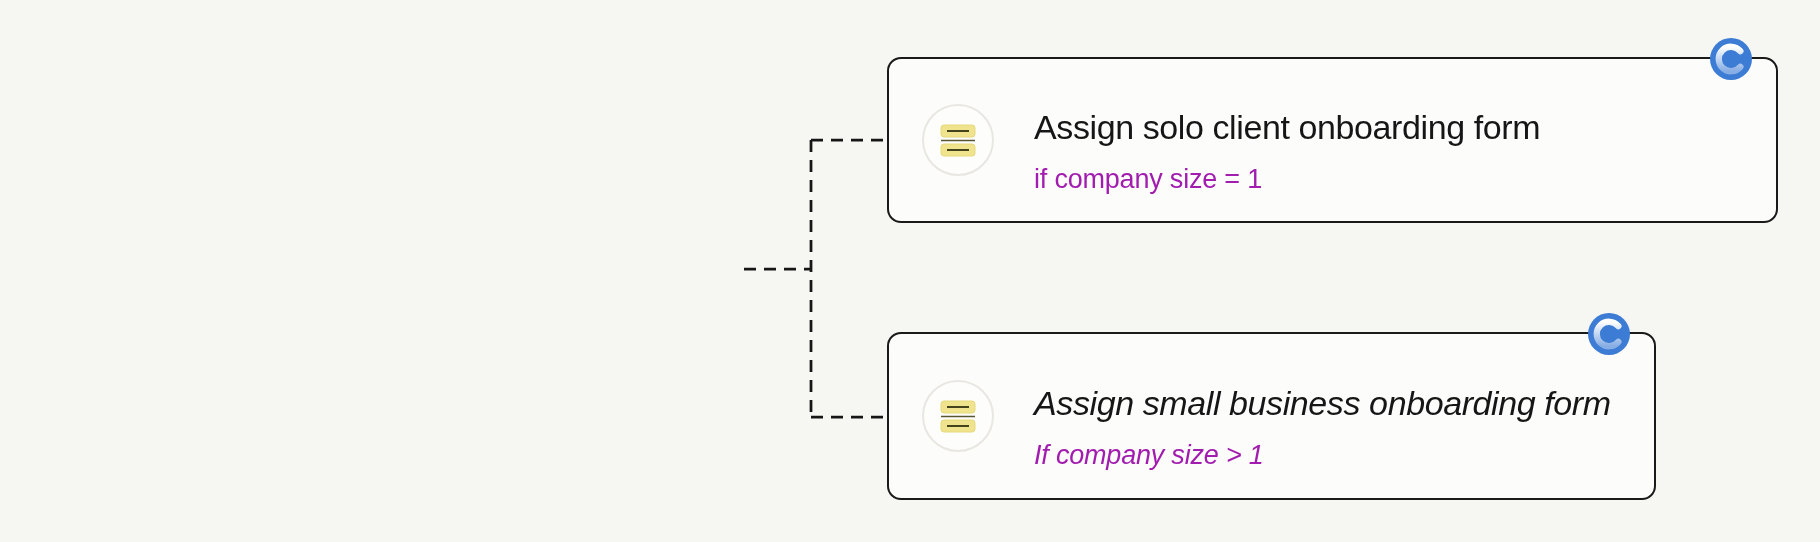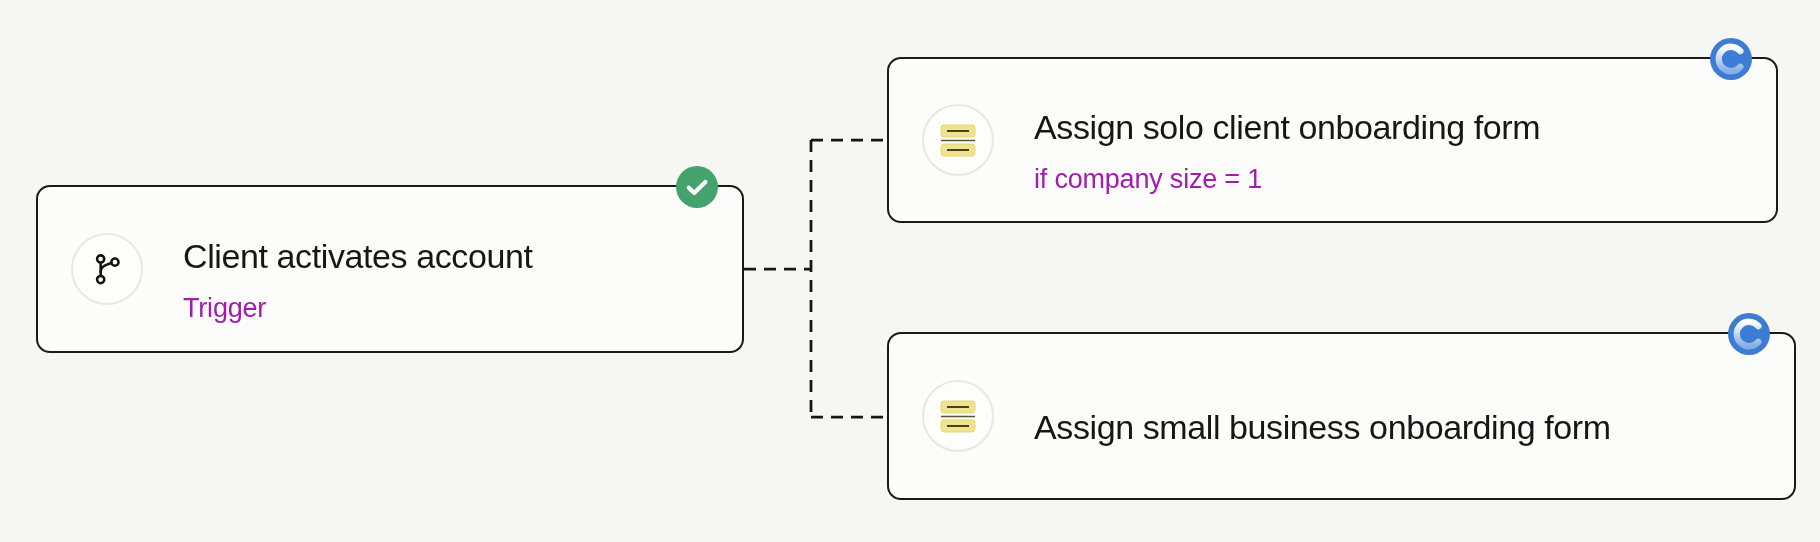--- a/index.html
+++ b/index.html
@@ -25,21 +25,21 @@
     border-radius: 14px;
     box-sizing: border-box;
     display: flex;
     align-items: center;
     gap: 40px;
     padding-left: 33px;
     cursor: pointer;
   }
   .card-trigger { left: 36px;  top: 185px; width: 708px; height: 168px; }
   .card-top     { left: 887px; top: 57px;  width: 891px; height: 166px; }
-  .card-bottom  { left: 887px; top: 332px; width: 909px; height: 168px; }
+  .card-bottom  { left: 887px; top: 332px; width: 769px; height: 168px; font-style: italic; }
 
   .icon-circle {
     flex: 0 0 auto;
     width: 68px; height: 68px;
     border-radius: 50%;
     border: 2px solid #e8e7e2;
     background: #fdfdfc;
     display: flex;
     align-items: center;
     justify-content: center;
@@ -76,41 +76,20 @@
 
 <div class="canvas">
 
   <svg class="connectors" viewBox="0 0 1820 542" fill="none">
     <path d="M 744 269 H 811" stroke="#161616" stroke-width="2.75" stroke-dasharray="12 8"></path>
     <path d="M 811 140 V 417" stroke="#161616" stroke-width="2.75" stroke-dasharray="12 8"></path>
     <path d="M 811 140 H 887" stroke="#161616" stroke-width="2.75" stroke-dasharray="12 8"></path>
     <path d="M 811 417 H 887" stroke="#161616" stroke-width="2.75" stroke-dasharray="12 8"></path>
   </svg>
 
-  <div class="card card-trigger">
-    <span class="badge">
-      <svg viewBox="0 0 24 24">
-        <circle cx="12" cy="12" r="12" fill="#44a26c"></circle>
-        <path d="M 7.3 12.4 L 10.4 15.4 L 16.8 9.1" stroke="#ffffff" stroke-width="2.4" fill="none" stroke-linecap="round" stroke-linejoin="round"></path>
-      </svg>
-    </span>
-    <span class="icon-circle">
-      <svg width="38" height="38" viewBox="0 0 36 36" fill="none" stroke="#141414" stroke-width="2.4" stroke-linecap="round">
-        <circle cx="12" cy="8.5" r="3.4"></circle>
-        <circle cx="12" cy="28" r="3.4"></circle>
-        <circle cx="25.5" cy="11.5" r="3.4"></circle>
-        <path d="M 12 12 V 24.5"></path>
-        <path d="M 12 20.5 C 12 15.5 16.5 14.2 22.2 12.4"></path>
-      </svg>
-    </span>
-    <div class="text-block">
-      <div class="node-title">Client activates account</div>
-      <div class="node-subtitle">Trigger</div>
-    </div>
-  </div>
 
   <div class="card card-top">
     <span class="badge">
       <svg viewBox="0 0 24 24">
         <defs>
           <linearGradient id="spin-g1" x1="0" y1="0" x2="0" y2="1">
             <stop offset="0" stop-color="#ffffff"></stop>
             <stop offset="1" stop-color="#86ade4"></stop>
           </linearGradient>
         </defs>
@@ -150,16 +129,17 @@
       <svg width="44" height="44" viewBox="0 0 44 44">
         <rect x="5" y="7" width="34" height="12" rx="3" fill="#efe38d" stroke="#e6d878" stroke-width="1"></rect>
         <line x1="11" y1="13" x2="33" y2="13" stroke="#45431c" stroke-width="2"></line>
         <line x1="5" y1="22.5" x2="39" y2="22.5" stroke="#5a5730" stroke-width="1.6"></line>
         <rect x="5" y="26" width="34" height="12" rx="3" fill="#efe38d" stroke="#e6d878" stroke-width="1"></rect>
         <line x1="11" y1="32" x2="33" y2="32" stroke="#45431c" stroke-width="2"></line>
       </svg>
     </span>
     <div class="text-block">
       <div class="node-title">Assign small business onboarding form</div>
+      <div class="node-subtitle">If company size &gt; 1</div>
     </div>
   </div>
 
 </div>
 
 </body></html>

